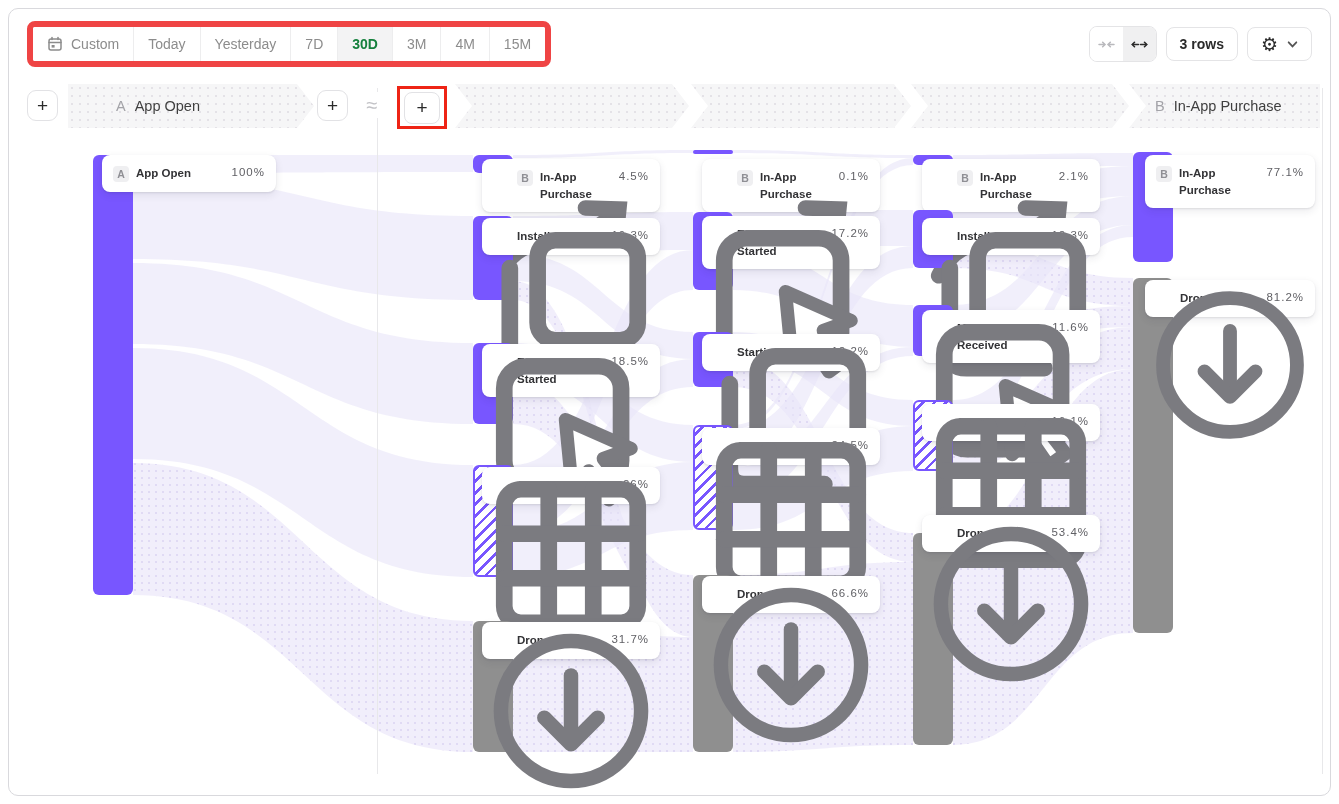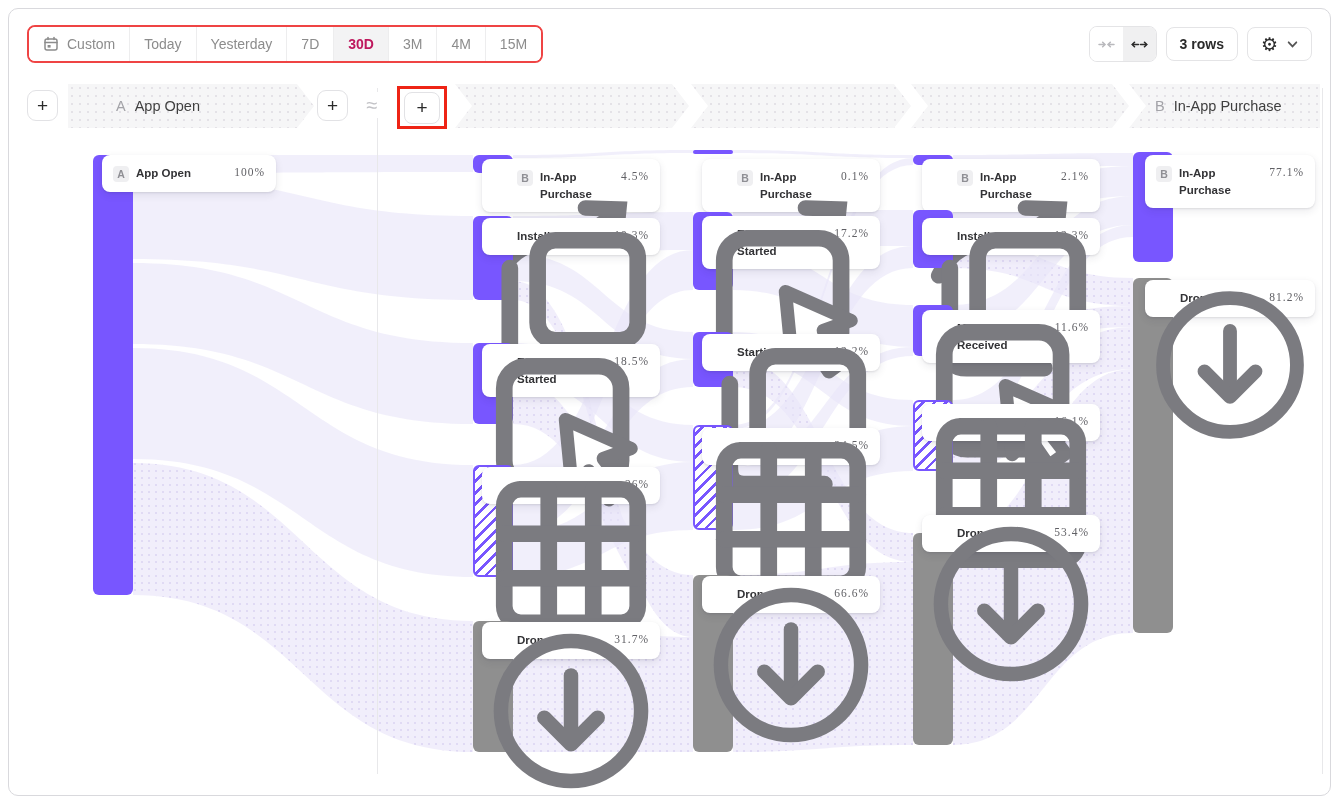--- a/index.html
+++ b/index.html
@@ -3,25 +3,25 @@
 <meta charset="utf-8">
 <style>
   html,body{margin:0;padding:0;background:#fff;}
   .page{position:relative;width:1339px;height:804px;background:#fff;overflow:hidden;
         font-family:"Liberation Sans",sans-serif;-webkit-font-smoothing:antialiased;}
   .frame{position:absolute;left:8px;top:8px;right:8px;bottom:8px;border:1px solid #d9d9dd;border-radius:10px;pointer-events:none;}
 
   
   .toolbar{position:absolute;top:27px;left:27px;right:27px;height:34px;display:flex;justify-content:space-between;align-items:center;}
   .tb-left,.tb-right{display:flex;gap:9px;align-items:center;}
-  .seg-group{display:flex;border:2px solid #ef4444;border-radius:8px;overflow:hidden;height:34px;background:#fff;}
+  .seg-group{display:flex;border:6px solid #ef4444;border-radius:8px;overflow:hidden;height:34px;background:#fff;}
   .dcell{display:flex;align-items:center;gap:8px;padding:0 14px;font-size:14px;color:#8c8c8c;background:#fff;
          border:none;border-left:1px solid #ededee;cursor:pointer;font-family:inherit;}
   .dcell:first-child{border-left:none;}
-  .dcell.active{background:#f3f3f4;color:#be185d;font-weight:700;}
+  .dcell.active{background:#f3f3f4;color:#15803d;font-weight:700;}
   .dicon{width:16px;height:16px;color:#8c8c8c;display:inline-flex;}
   .btn{display:flex;align-items:center;gap:9px;height:34px;padding:0 13px;border:1px solid #e4e4e6;border-radius:8px;
        background:#fff;font-size:14px;font-weight:600;color:#2b2b2b;cursor:pointer;font-family:inherit;box-sizing:border-box;}
   .btn .bicon{width:18px;height:18px;display:inline-flex;color:#2b2b2b;}
   .zseg{display:flex;border:1px solid #e4e4e6;border-radius:8px;overflow:hidden;height:34px;background:#fff;}
   .zcell{width:33px;display:flex;align-items:center;justify-content:center;color:#b9b9bd;background:#fff;border:none;cursor:pointer;}
   .zcell.active{background:#f0f0f1;color:#2b2b2b;}
   .zcell .bicon{width:17px;height:17px;display:inline-flex;}
   .chev{width:11px;height:11px;display:inline-flex;color:#555;}
   .gear-glyph{font-size:19px;line-height:1;color:#2b2b2b;font-family:"DejaVu Sans",sans-serif;}
@@ -52,21 +52,21 @@
   .bar.dropoff{background:#8f8f8f;}
   .bar.other{background:repeating-linear-gradient(-45deg,#7856ff 0 2.6px,#ffffff 2.6px 8.2px);
              border:2px solid #7856ff;box-sizing:border-box;}
   .node-card{position:absolute;width:178px;box-sizing:border-box;background:#fff;border-radius:8px;
              padding:10px 11px;display:flex;gap:7px;align-items:flex-start;cursor:pointer;
              box-shadow:0 1px 2px rgba(30,30,50,.10),0 3px 8px rgba(30,30,50,.09);}
   .nicon{width:17px;height:17px;flex:0 0 auto;color:#7b7b80;display:inline-flex;margin-top:0px;}
   .nbadge{flex:0 0 auto;width:16px;height:16px;background:#efeff1;border-radius:4px;color:#8f8f94;
           font-size:10.5px;font-weight:700;display:flex;align-items:center;justify-content:center;margin-top:1px;}
   .nlabel{font-size:11.5px;line-height:1.45;font-weight:700;color:#333336;flex:1 1 auto;}
-  .nvalue{margin-left:auto;flex:0 0 auto;font-family:Liberation Serif, serif;font-size:11.5px;color:#606065;
+  .nvalue{margin-left:auto;flex:0 0 auto;font-family:Liberation Sans, sans-serif;font-size:11.5px;color:#606065;
           letter-spacing:1px;padding-top:1px;white-space:nowrap;}
 </style>
 </head>
 <body>
 
 <div class="page">
 
   <div class="flow">
     <svg id="ribbons" width="1339" height="804" viewBox="0 0 1339 804">
       <defs>

